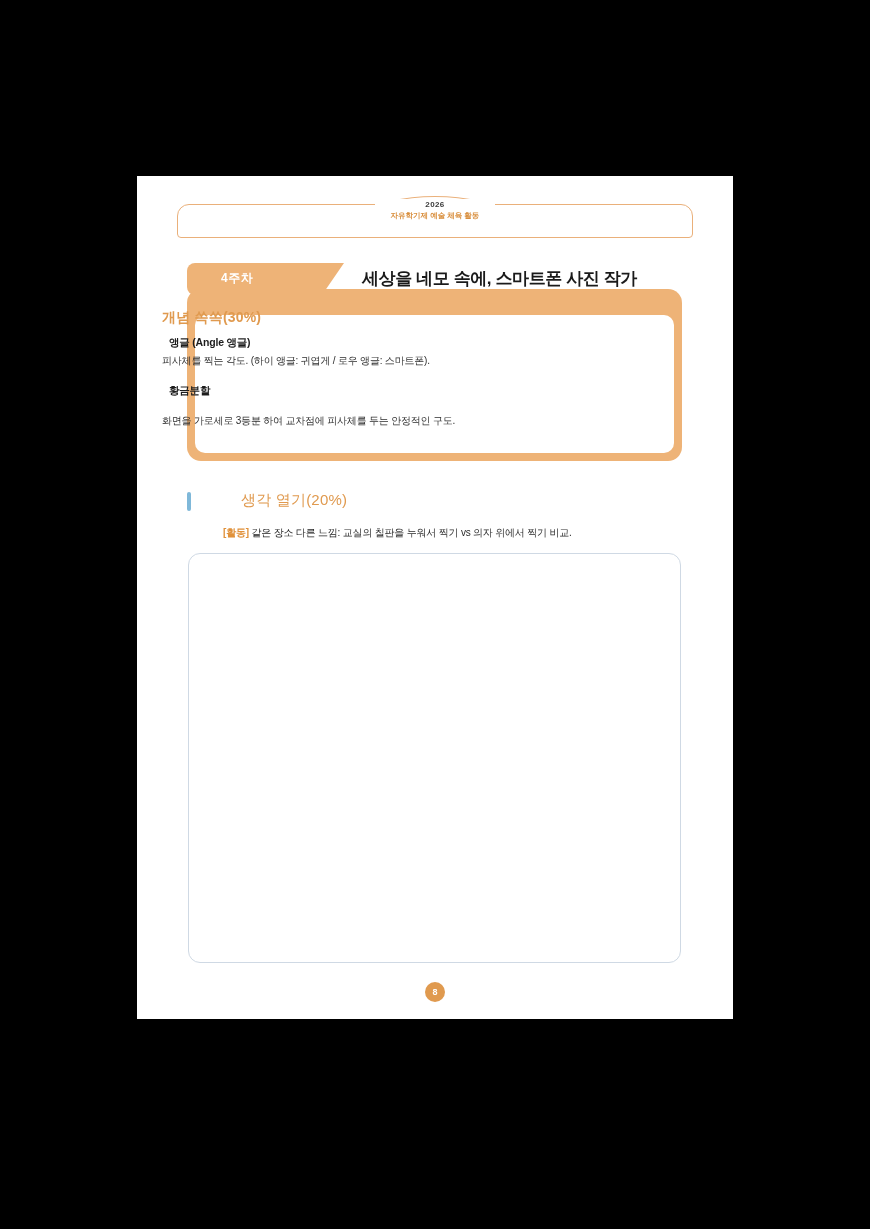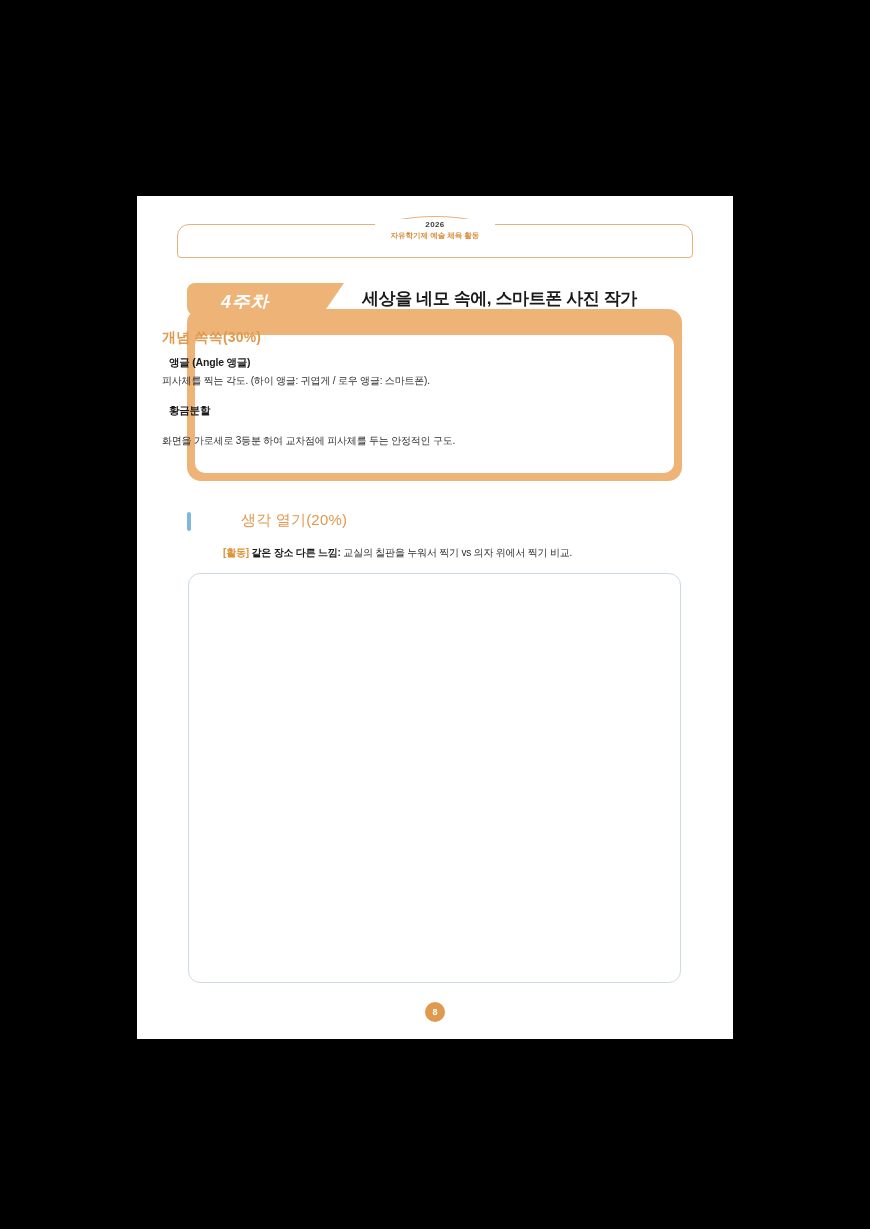--- a/index.html
+++ b/index.html
@@ -12,21 +12,21 @@
     height: 1229px;
     font-family: "Liberation Sans", sans-serif;
     position: relative;
     overflow: hidden;
   }
 
   
   .page-sheet {
     position: absolute;
     left: 137px;
-    top: 196px;
+    top: 176px;
     width: 596px;
     height: 843px;
     background: #ffffff;
   }
 
   
   .header-frame {
     position: absolute;
     left: 40px;
     top: 28px;
@@ -94,25 +94,24 @@
     right: -22px;
     top: 0;
     border-style: solid;
     border-width: 32px 22px 0 0;
     border-color: #eeb377 transparent transparent transparent;
   }
   .week-label {
     position: absolute;
     left: 34px;
     top: 7px;
-    font-size: 18px;
+    font-size: 12px;
     font-weight: bold;
     color: #ffffff;
     letter-spacing: .5px;
-    font-style: italic;
   }
   .lesson-title {
     position: absolute;
     left: 175px;
     top: 4px;
     font-size: 17px;
     font-weight: bold;
     color: #1a1a1a;
     letter-spacing: -.4px;
     white-space: nowrap;
@@ -202,21 +201,21 @@
     color: #2b2b2b;
     letter-spacing: -.2px;
     white-space: nowrap;
   }
   .activity-tag {
     color: #e0913a;
     font-weight: bold;
     margin-left: 24px;
   }
   .activity-strong {
-    font-weight: bold;
+    font-weight: normal;
     color: #1d1d1d;
   }
 
   
   .write-box {
     position: absolute;
     left: 51px;
     top: 377px;
     width: 493px;
     height: 410px;

